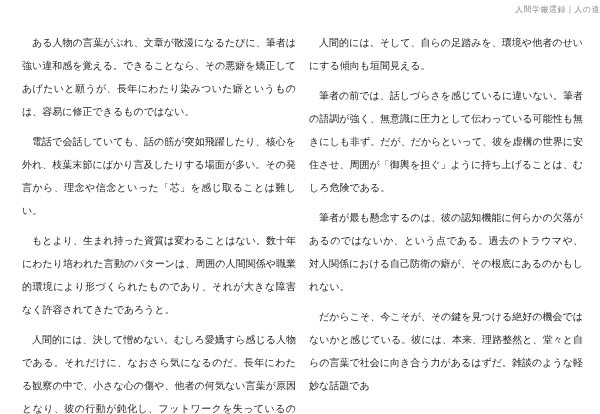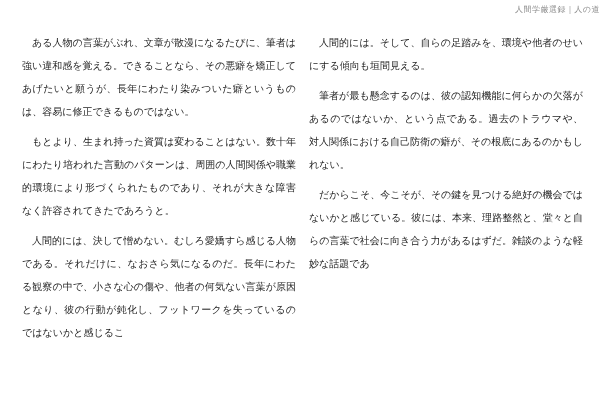--- a/index.html
+++ b/index.html
@@ -59,25 +59,27 @@
 <div class="page">
 
   <div class="page-header">
     <span>人間学厳選録｜人の道</span>
   </div>
 
   <div class="columns">
 
     <section class="col">
       <p>ある人物の言葉がぶれ、文章が散漫になるたびに、筆者は強い違和感を覚える。できることなら、その悪癖を矯正してあげたいと願うが、長年にわたり染みついた癖というものは、容易に修正できるものではない。</p>
+      <p>電話で会話していても、話の筋が突如飛躍したり、核心を外れ、枝葉末節にばかり言及したりする場面が多い。その発言から、理念や信念といった「芯」を感じ取ることは難しい。</p>
       <p>もとより、生まれ持った資質は変わることはない。数十年にわたり培われた言動のパターンは、周囲の人間関係や職業的環境により形づくられたものであり、それが大きな障害なく許容されてきたであろうと。</p>
       <p>人間的には、決して憎めない。むしろ愛嬌すら感じる人物である。それだけに、なおさら気になるのだ。長年にわたる観察の中で、小さな心の傷や、他者の何気ない言葉が原因となり、彼の行動が鈍化し、フットワークを失っているのではないかと感じるこ</p>
     </section>
 
     <section class="col">
       <p>人間的には。そして、自らの足踏みを、環境や他者のせいにする傾向も垣間見える。</p>
+      <p>筆者の前では、話しづらさを感じているに違いない。筆者の語調が強く、無意識に圧力として伝わっている可能性も無きにしも非ず。だが、だからといって、彼を虚構の世界に安住させ、周囲が「御輿を担ぐ」ように持ち上げることは、むしろ危険である。</p>
       <p>筆者が最も懸念するのは、彼の認知機能に何らかの欠落があるのではないか、という点である。過去のトラウマや、対人関係における自己防衛の癖が、その根底にあるのかもしれない。</p>
       <p>だからこそ、今こそが、その鍵を見つける絶好の機会ではないかと感じている。彼には、本来、理路整然と、堂々と自らの言葉で社会に向き合う力があるはずだ。雑談のような軽妙な話題であ</p>
     </section>
 
   </div>
 
 </div>
 
 </body></html>

